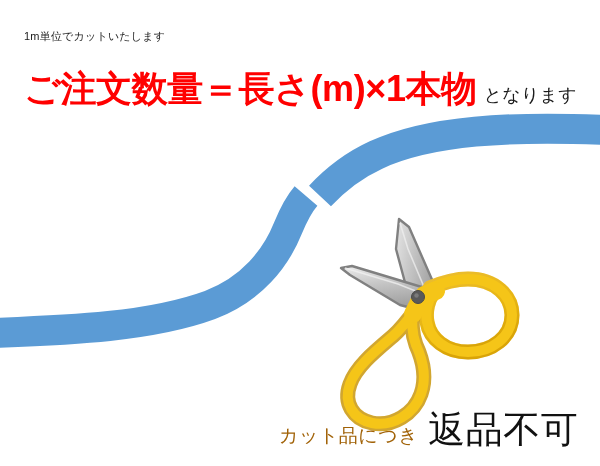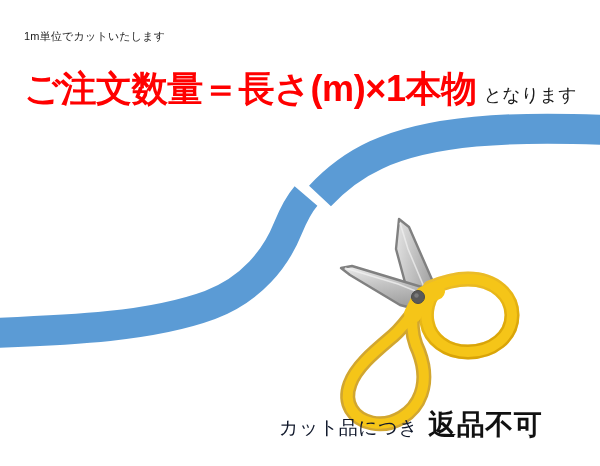--- a/index.html
+++ b/index.html
@@ -50,27 +50,27 @@
 
   .footer-note {
     position: absolute;
     left: 279px;
     top: 410px;
     white-space: nowrap;
     line-height: 1.1;
   }
   .footer-note .fn-small {
     font-size: 19px;
-    color: #0f172a;
+    color: #a16207;
     letter-spacing: 0.5px;
     vertical-align: baseline;
   }
   .footer-note .fn-big {
-    font-size: 28px;
-    font-weight: bold;
+    font-size: 37px;
+    font-weight: normal;
     color: #111111;
     margin-left: 10px;
     letter-spacing: 0.5px;
     vertical-align: baseline;
     margin-top: 28px;
   }
 
   
   #artwork {
     position: absolute;

